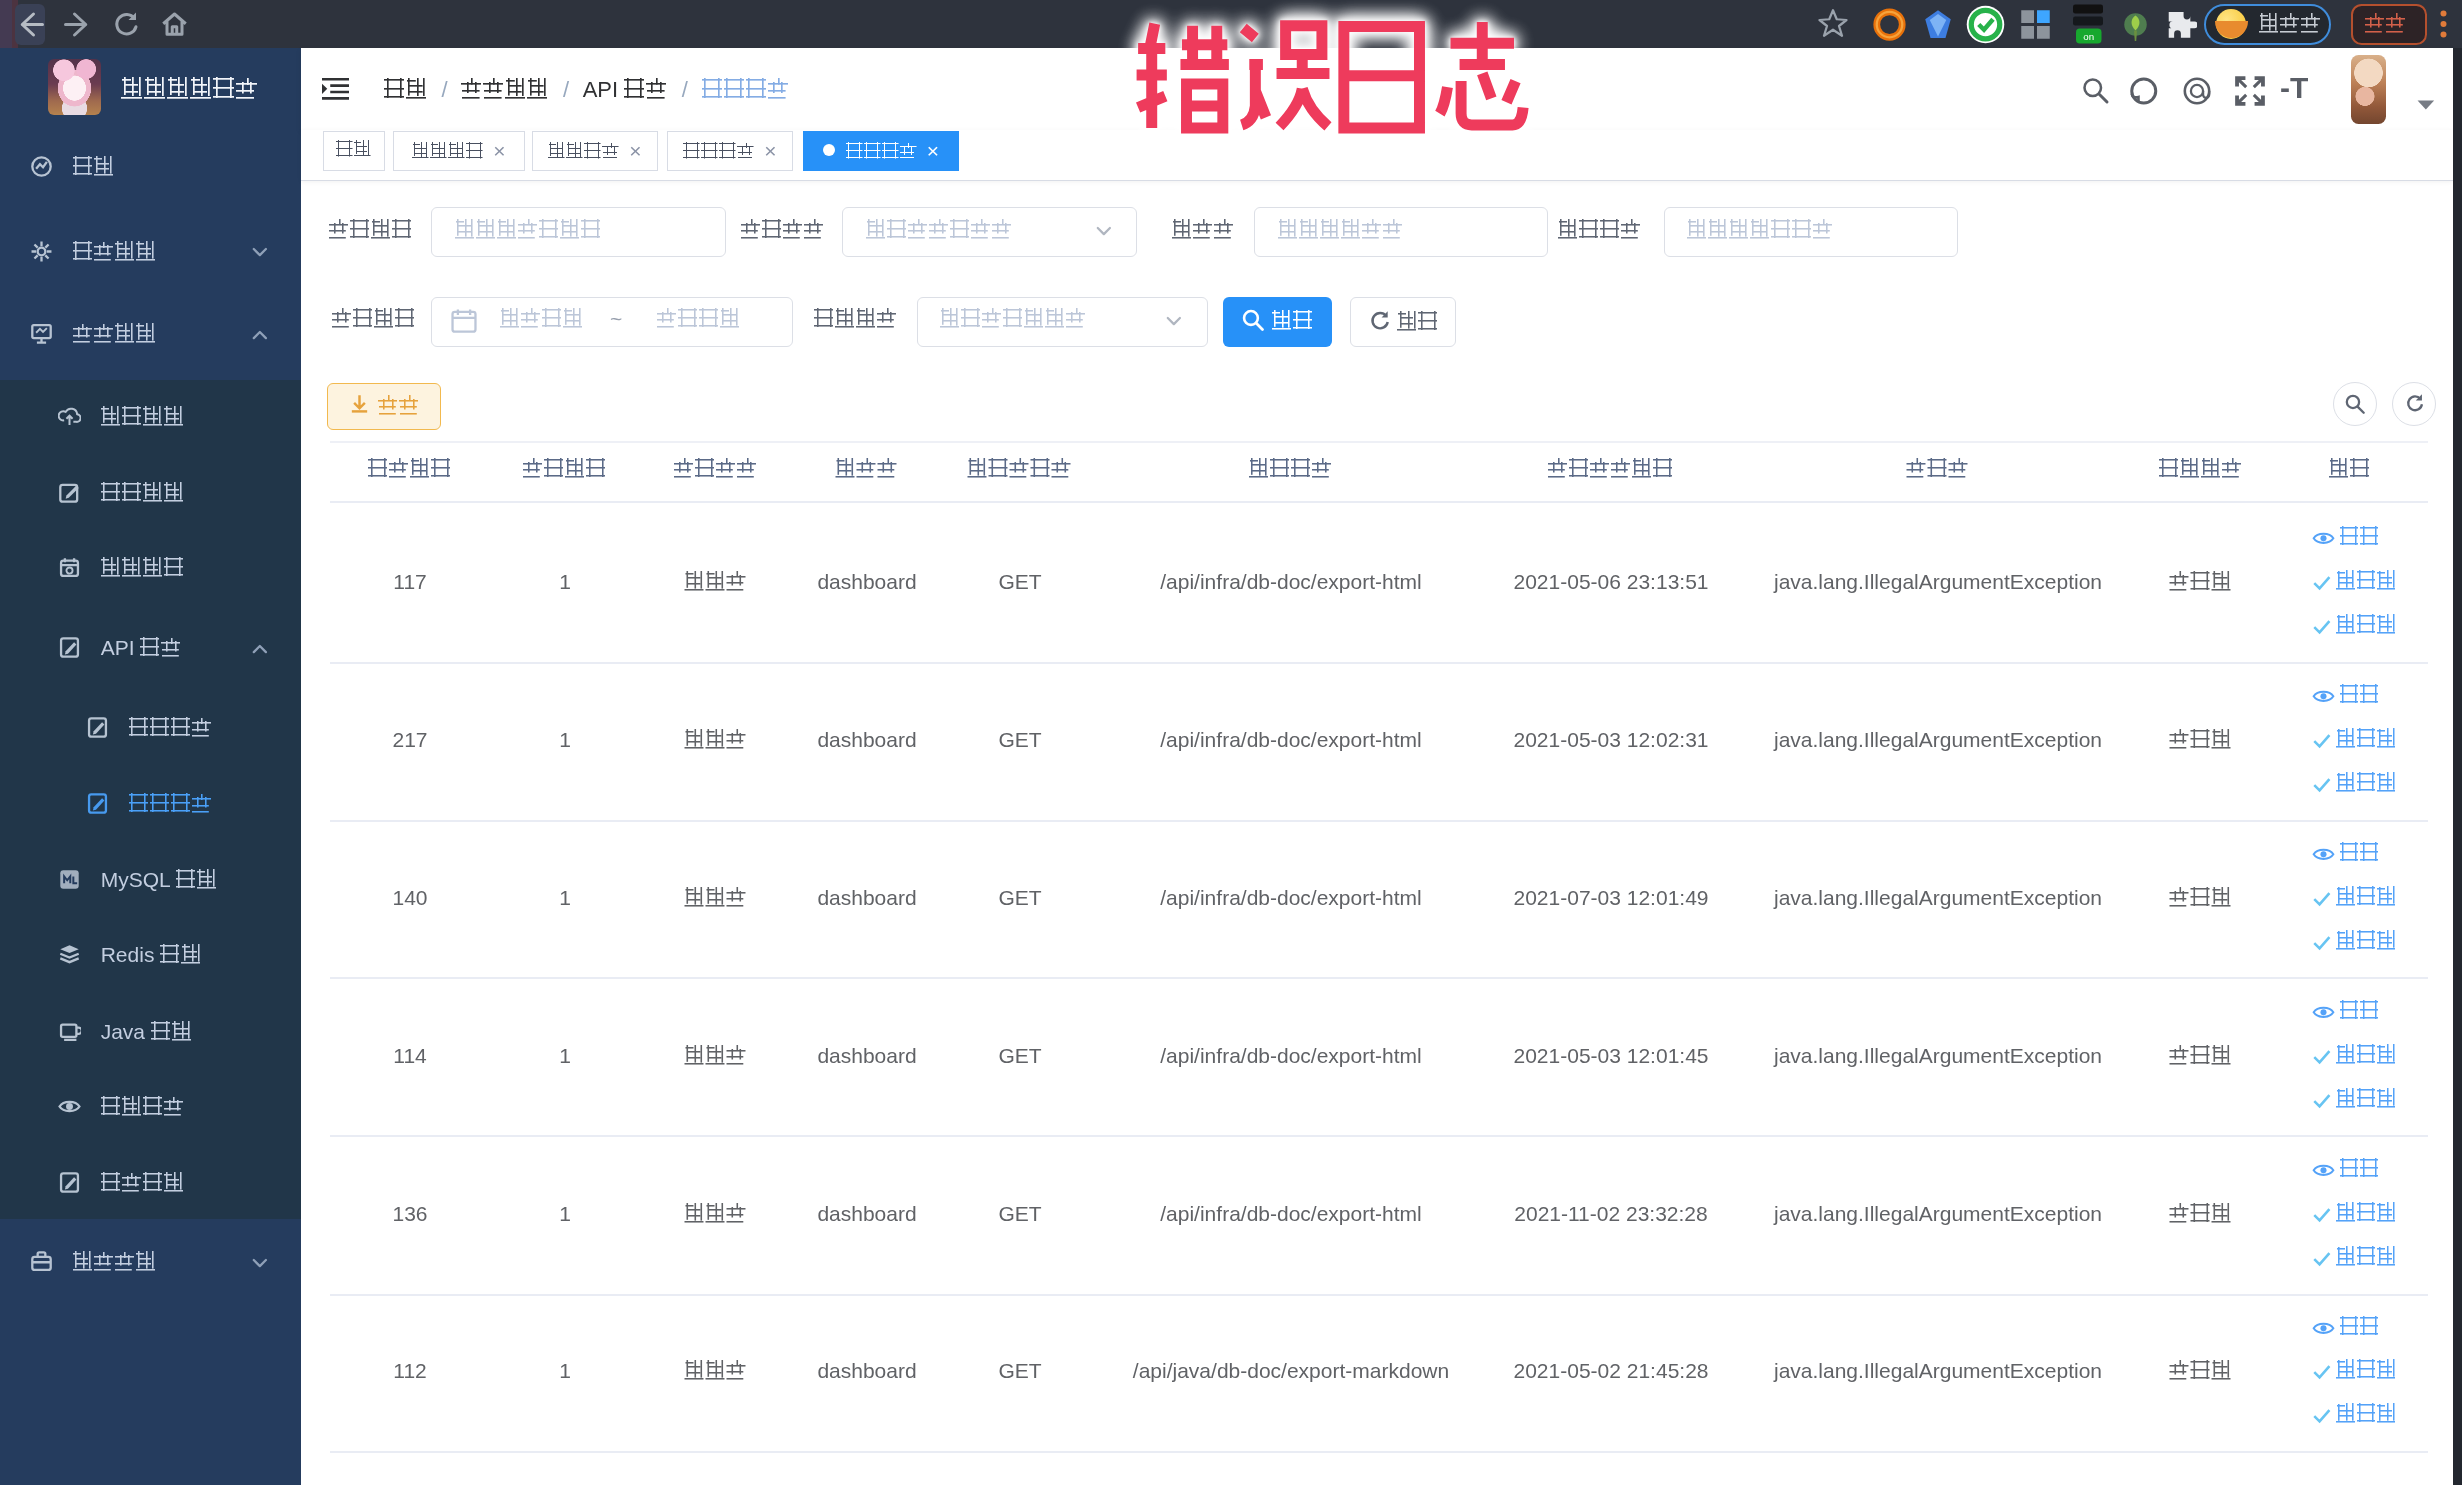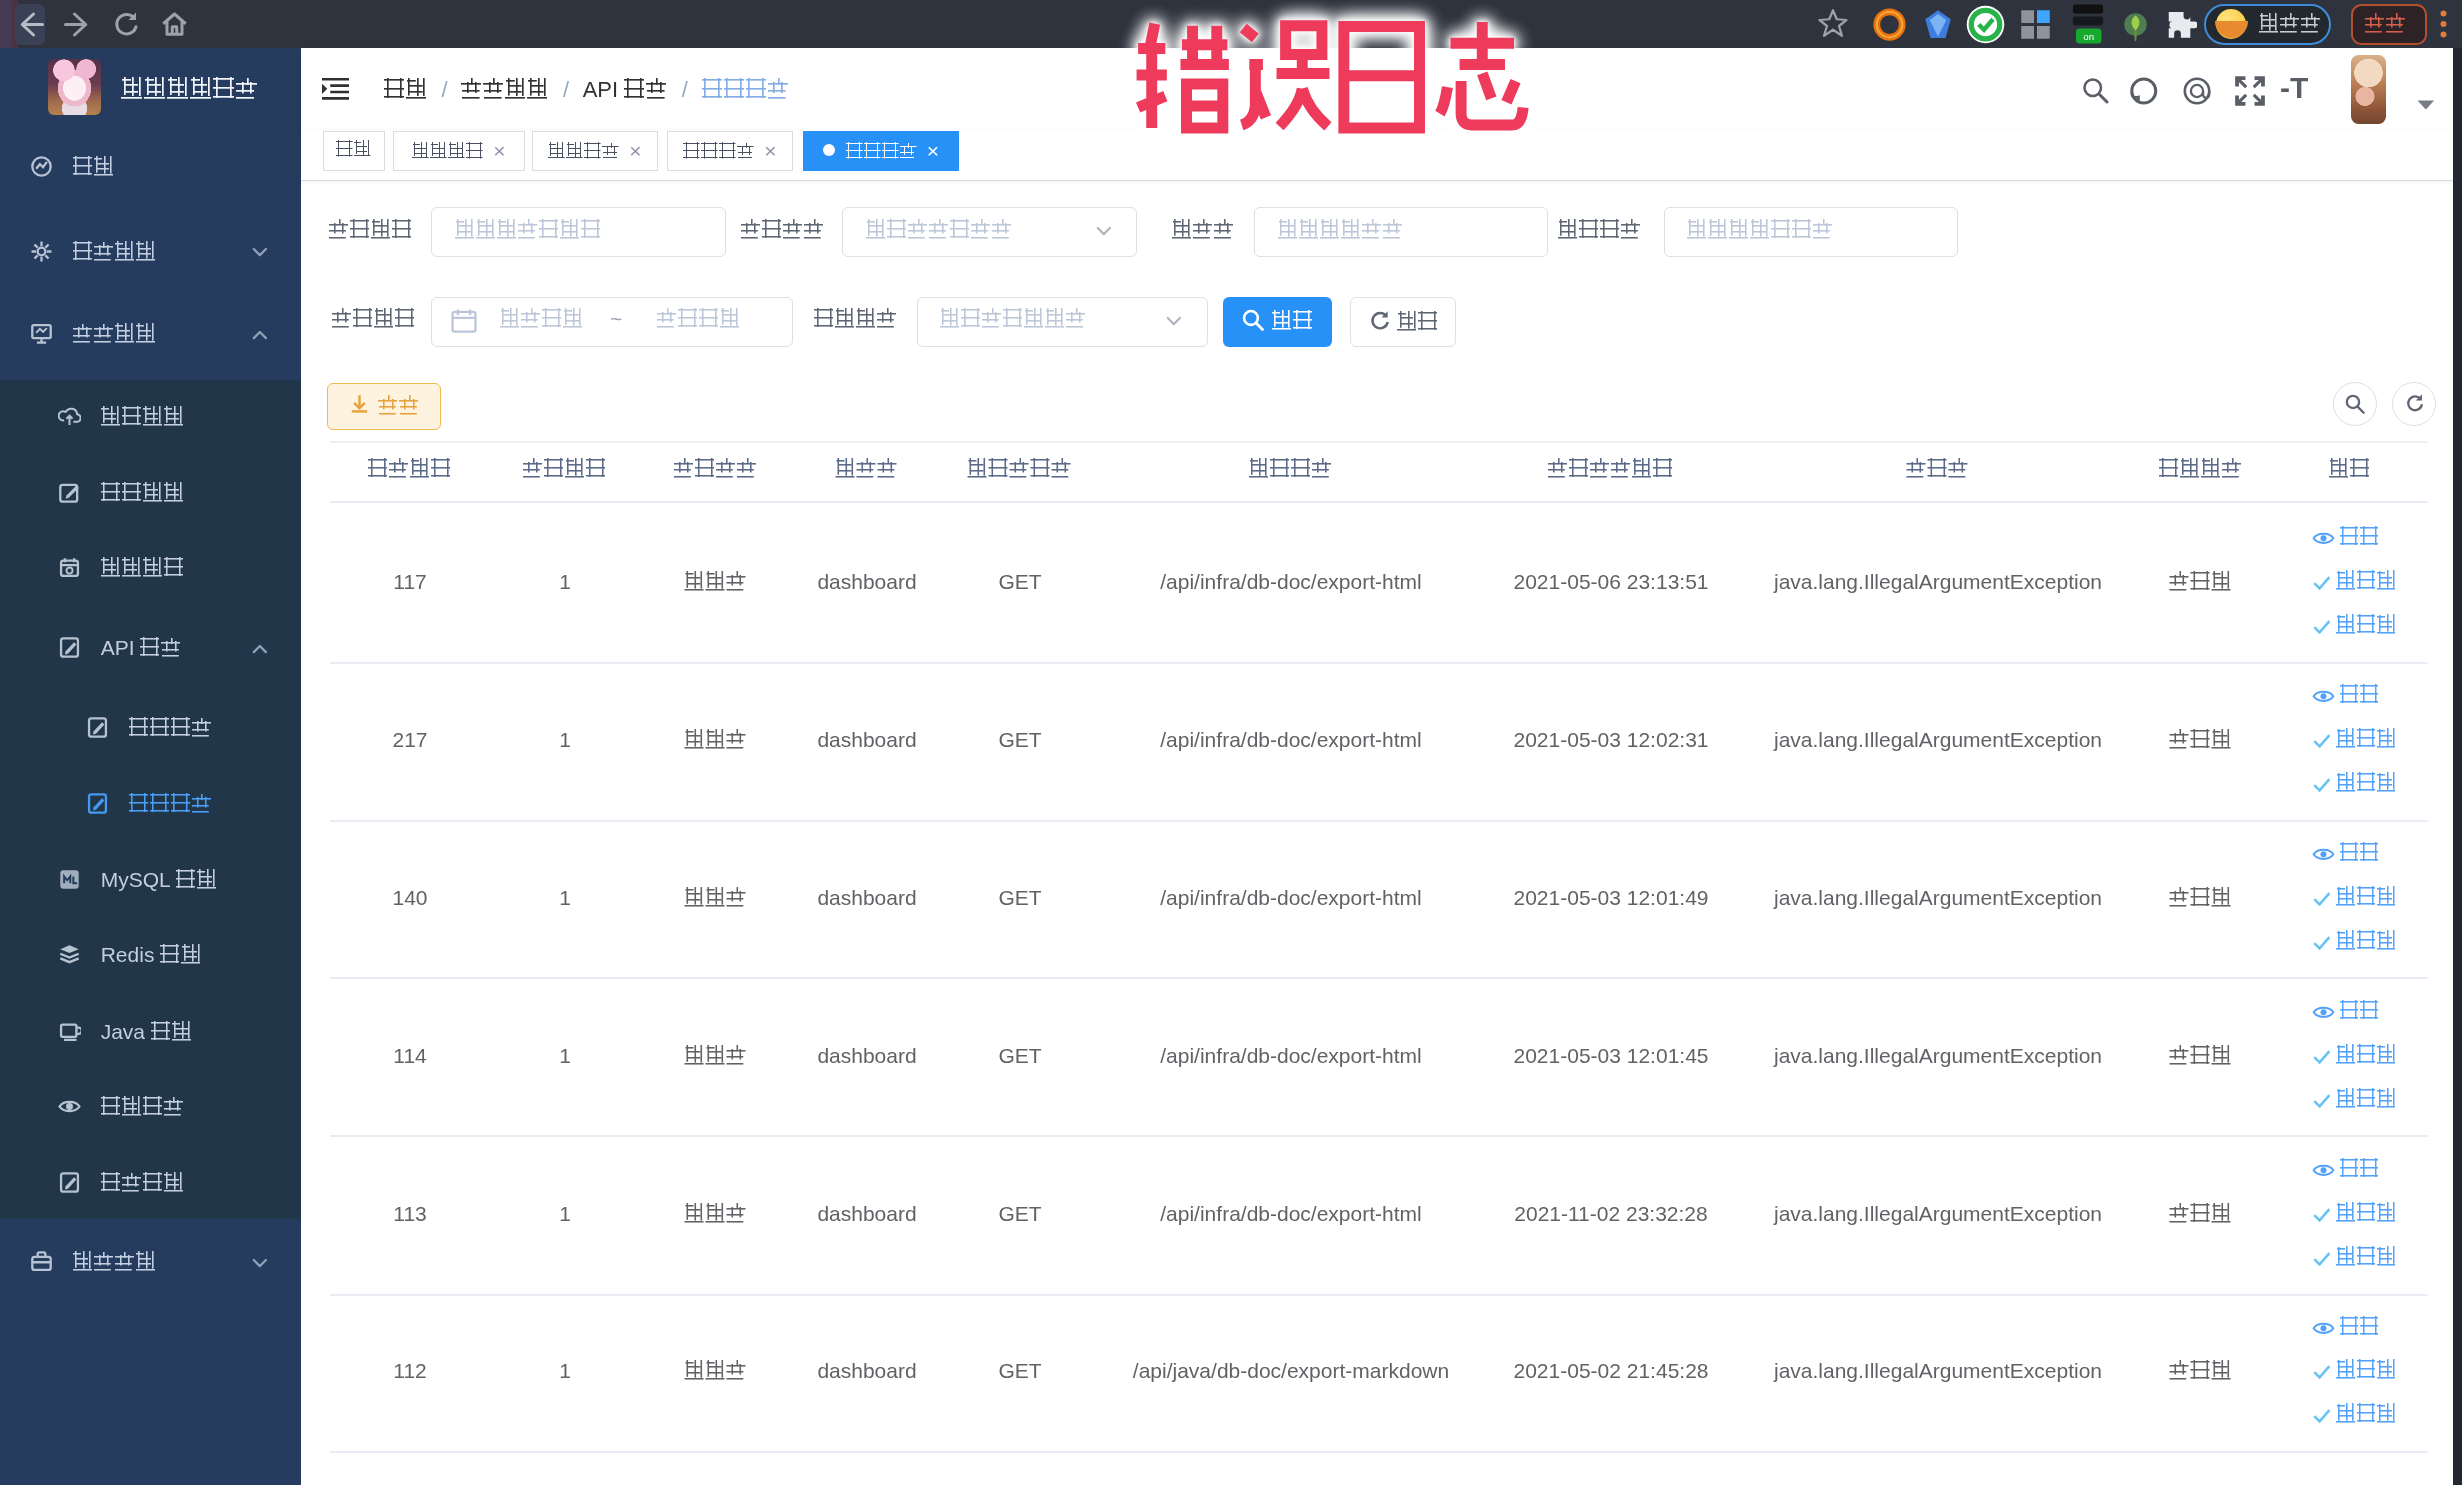--- a/index.html
+++ b/index.html
@@ -400,21 +400,21 @@
 <div class="oplink" style="left:2312px;top:772px"><svg width="19.7" height="16.7" viewBox="0 0 26 22" style="">
       <path d="M3 12 L10 19 L23 4" fill="none" stroke="#67c4f2" stroke-width="3.4"></path>
     </svg><i class="k k3"></i><i class="k k1"></i><i class="k k3"></i></div>
 <div class="tl" style="top:977px"></div>
 <div class="td" style="left:410px;top:886px">140</div>
 <div class="td" style="left:565px;top:886px">1</div>
 <div class="td" style="left:716px;top:886px"><i class="k k3"></i><i class="k k3"></i><i class="k k2"></i></div>
 <div class="td" style="left:867px;top:886px">dashboard</div>
 <div class="td" style="left:1020px;top:886px">GET</div>
 <div class="td" style="left:1291px;top:886px">/api/infra/db-doc/export-html</div>
-<div class="td" style="left:1611px;top:886px">2021-05-03 12:01:49</div>
+<div class="td" style="left:1611px;top:886px">2021-07-03 12:01:49</div>
 <div class="td" style="left:1938px;top:886px">java.lang.IllegalArgumentException</div>
 <div class="td" style="left:2201px;top:886px"><i class="k k2"></i><i class="k k1"></i><i class="k k3"></i></div>
 <div class="oplink" style="left:2312px;top:842px"><svg width="23" height="16.7" viewBox="0 0 30 22" style="">
       <path d="M2 11 C7 3 23 3 28 11 C23 19 7 19 2 11 Z" fill="none" stroke="#54a2f8" stroke-width="2.6"></path>
       <circle cx="15" cy="11" r="4" fill="#54a2f8"></circle>
     </svg><i class="k k1"></i><i class="k k1"></i></div>
 <div class="oplink" style="left:2312px;top:886px"><svg width="19.7" height="16.7" viewBox="0 0 26 22" style="">
       <path d="M3 12 L10 19 L23 4" fill="none" stroke="#67c4f2" stroke-width="3.4"></path>
     </svg><i class="k k3"></i><i class="k k1"></i><i class="k k3"></i></div>
 <div class="oplink" style="left:2312px;top:930px"><svg width="19.7" height="16.7" viewBox="0 0 26 22" style="">
@@ -434,21 +434,21 @@
       <path d="M2 11 C7 3 23 3 28 11 C23 19 7 19 2 11 Z" fill="none" stroke="#54a2f8" stroke-width="2.6"></path>
       <circle cx="15" cy="11" r="4" fill="#54a2f8"></circle>
     </svg><i class="k k1"></i><i class="k k1"></i></div>
 <div class="oplink" style="left:2312px;top:1044px"><svg width="19.7" height="16.7" viewBox="0 0 26 22" style="">
       <path d="M3 12 L10 19 L23 4" fill="none" stroke="#67c4f2" stroke-width="3.4"></path>
     </svg><i class="k k3"></i><i class="k k1"></i><i class="k k3"></i></div>
 <div class="oplink" style="left:2312px;top:1088px"><svg width="19.7" height="16.7" viewBox="0 0 26 22" style="">
       <path d="M3 12 L10 19 L23 4" fill="none" stroke="#67c4f2" stroke-width="3.4"></path>
     </svg><i class="k k3"></i><i class="k k1"></i><i class="k k3"></i></div>
 <div class="tl" style="top:1294px"></div>
-<div class="td" style="left:410px;top:1202px">113</div>
+<div class="td" style="left:410px;top:1202px">136</div>
 <div class="td" style="left:565px;top:1202px">1</div>
 <div class="td" style="left:716px;top:1202px"><i class="k k3"></i><i class="k k3"></i><i class="k k2"></i></div>
 <div class="td" style="left:867px;top:1202px">dashboard</div>
 <div class="td" style="left:1020px;top:1202px">GET</div>
 <div class="td" style="left:1291px;top:1202px">/api/infra/db-doc/export-html</div>
 <div class="td" style="left:1611px;top:1202px">2021-11-02 23:32:28</div>
 <div class="td" style="left:1938px;top:1202px">java.lang.IllegalArgumentException</div>
 <div class="td" style="left:2201px;top:1202px"><i class="k k2"></i><i class="k k1"></i><i class="k k3"></i></div>
 <div class="oplink" style="left:2312px;top:1158px"><svg width="23" height="16.7" viewBox="0 0 30 22" style="">
       <path d="M2 11 C7 3 23 3 28 11 C23 19 7 19 2 11 Z" fill="none" stroke="#54a2f8" stroke-width="2.6"></path>

